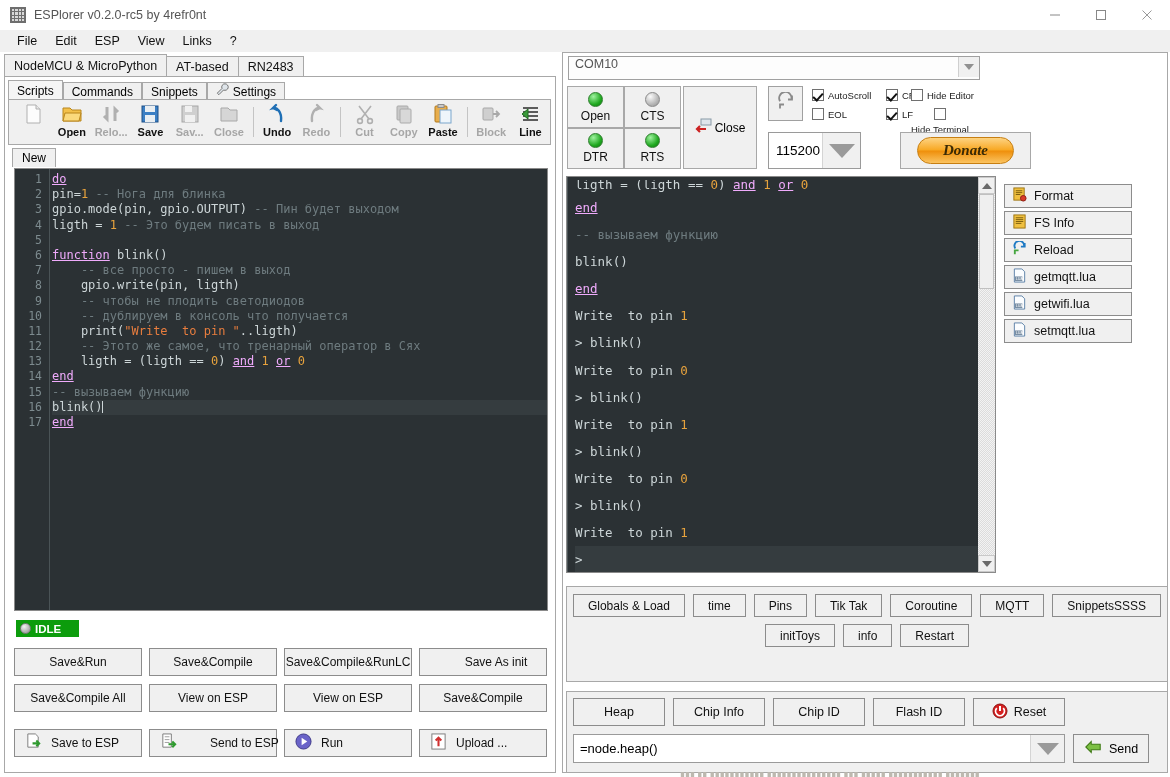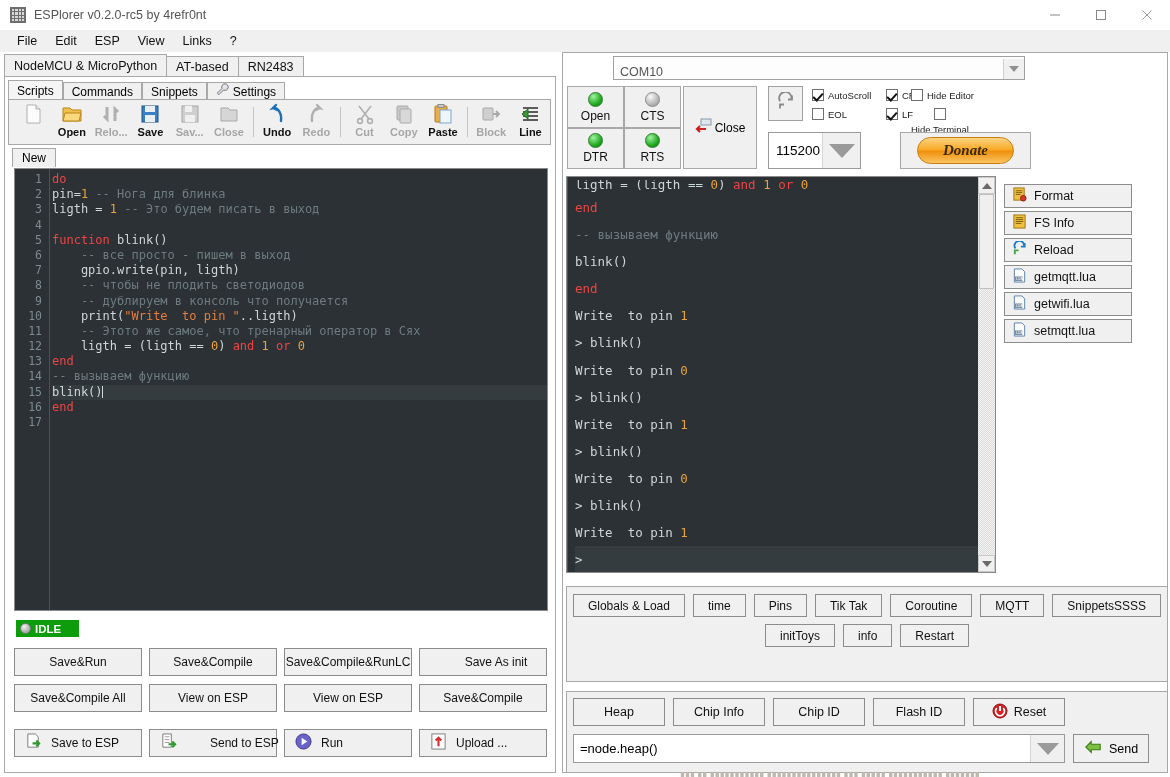--- a/index.html
+++ b/index.html
@@ -88,21 +88,21 @@
   }
   .gutter {
     position: absolute; left: 0; top: 0; width: 32px; height: 100%;
     background: #2b3134; text-align: right; padding-top: 3px;
   }
   .gutter div { height: 15.2px; line-height: 15.2px; color: #7d8b8f; padding-right: 5px; font-size: 11.5px; }
   .gutbar { position:absolute; left: 34px; top:0; width:1px; height:100%; background:#4a5356; }
   .codearea { position: absolute; left: 37px; top: 0; right: 0; top: 0; padding-top: 3px; }
   .cline { height: 15.2px; line-height: 15.2px; white-space: pre; color: #cdd6d8; font-size: 12px; }
   .cline.cur { background: #353c3f; }
-  .k-kw { color: #ef4444; }
+  .k-kw { color: #f0abfc; text-decoration: underline; }
   .k-num { color: #e8a33d; }
   .k-str { color: #e87d3e; }
   .k-cmt { color: #6e7b7f; }
   .k-txt { color: #cdd6d8; }
   .caret { display:inline-block; width:1px; height:12px; background:#cdd6d8; vertical-align:-2px; margin:0 -1px; }
 
   
   .idle {
     position: absolute; left: 16px; top: 620px; width: 63px; height: 17px;
     background: #0c9c0c; color: #ffffff; font-size: 11.5px;
@@ -118,21 +118,21 @@
   .wbtn {
     border: 1px solid #8c8c8c; background: #f0f0f0; font-size: 12px;
     display: flex; align-items: center; justify-content: center;
     color: #111; white-space: nowrap;
   }
   .wbtn.iconed { justify-content: flex-start; padding-left: 10px; gap: 9px; }
 
   
   .comsel {
     position: absolute; left: 568px; top: 56px; width: 412px; height: 24px;
-    border: 1px solid #a0a0a0; background: #fdfdfd; display: flex; align-items: flex-end; margin-left: 45px;
+    border: 1px solid #a0a0a0; background: #fdfdfd; display: flex; align-items: flex-start;
   }
   .comsel .val { padding-left: 6px; font-size: 12.5px; color: #555; }
   .comsel .arrow {
     margin-left: auto; width: 21px; height: 20px; background: #f0f0f0;
     border-left: 1px solid #cfcfcf; display: flex; align-items: center; justify-content: center;
   }
   .tri-down { width:0;height:0;border-left:5px solid transparent;border-right:5px solid transparent;border-top:6px solid #909090; }
 
   .ledbox {
     position: absolute; border: 1px solid #a8a8a8; background: #f0f0f0;
@@ -503,20 +503,21 @@
         <div>13</div>
         <div>14</div>
         <div>15</div>
         <div>16</div>
         <div>17</div>
       </div>
     <div class="gutbar"></div>
     <div class="codearea" id="codearea">
         <div class="cline"><span class="k-kw">do</span></div>
         <div class="cline"><span class="k-txt">pin=</span><span class="k-num">1</span><span class="k-txt"> </span><span class="k-cmt">-- Нога для блинка</span></div>
+        <div class="cline"><span class="k-txt">gpio.mode(pin, gpio.OUTPUT) </span><span class="k-cmt">-- Пин будет выходом</span></div>
         <div class="cline"><span class="k-txt">ligth = </span><span class="k-num">1</span><span class="k-txt"> </span><span class="k-cmt">-- Это будем писать в выход</span></div>
         <div class="cline">&nbsp;</div>
         <div class="cline"><span class="k-kw">function</span><span class="k-txt"> blink()</span></div>
         <div class="cline"><span class="k-cmt">    -- все просто - пишем в выход</span></div>
         <div class="cline"><span class="k-txt">    gpio.write(pin, ligth)</span></div>
         <div class="cline"><span class="k-cmt">    -- чтобы не плодить светодиодов</span></div>
         <div class="cline"><span class="k-cmt">    -- дублируем в консоль что получается</span></div>
         <div class="cline"><span class="k-txt">    print(</span><span class="k-str">"Write  to pin "</span><span class="k-txt">..ligth)</span></div>
         <div class="cline"><span class="k-cmt">    -- Этото же самое, что тренарный оператор в Сях</span></div>
         <div class="cline"><span class="k-txt">    ligth = (ligth == </span><span class="k-num">0</span><span class="k-txt">) </span><span class="k-kw">and</span><span class="k-txt"> </span><span class="k-num">1</span><span class="k-txt"> </span><span class="k-kw">or</span><span class="k-txt"> </span><span class="k-num">0</span></div>

